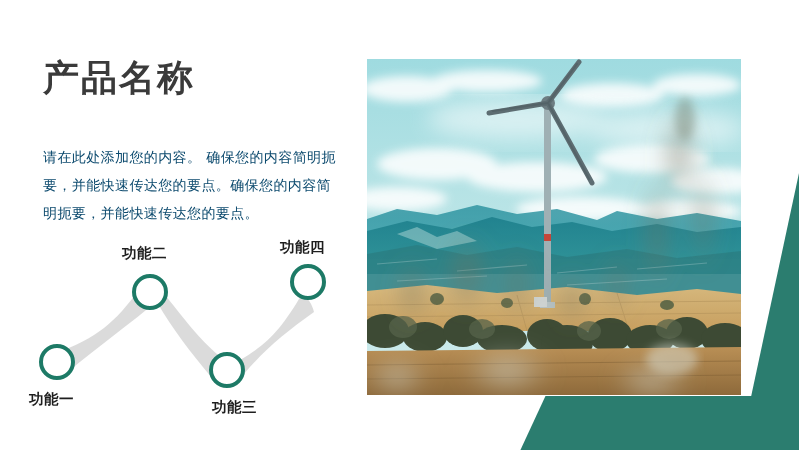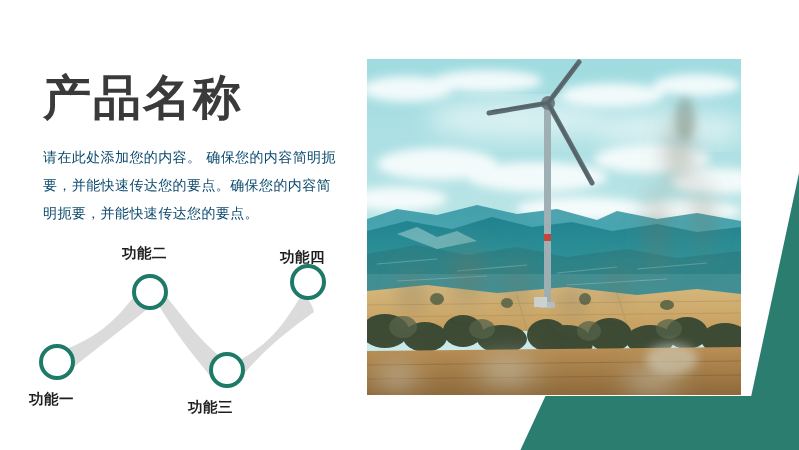--- a/index.html
+++ b/index.html
@@ -33,22 +33,22 @@
     width: 313px;
     height: 54px;
     background: #2b7d6f;
     clip-path: polygon(11% 100%, 100% 100%, 100% 0%, 19% 0%);
   }
 
   
   .title {
     position: absolute;
     left: 43px;
-    top: 68px;
-    font-size: 48px;
+    top: 55px;
+    font-size: 36px;
     font-weight: 700;
     letter-spacing: 2px;
     color: #3a3a3a;
     line-height: 1.25;
     white-space: nowrap;
   }
   .body-text {
     position: absolute;
     left: 43px;
     top: 143px;
@@ -281,19 +281,19 @@
       <path d="M220,128 C248,112 262,96 282,62 C288,66 292,72 294,80 C266,100 244,118 224,142 Z" fill="#d9d9d9" opacity="0.95"></path>
     </svg>
 
     <div class="node-circle" style="left:19px; top:112px;"></div>
     <div class="node-label" style="left:9px; top:158px;font-family:Liberation Mono, monospace;">功能一</div>
 
     <div class="node-circle" style="left:112px; top:42px;"></div>
     <div class="node-label" style="left:102px; top:12px;">功能二</div>
 
     <div class="node-circle" style="left:189px; top:120px;"></div>
-    <div class="node-label" style="left:168px; top:166px;">功能三</div>
+    <div class="node-label" style="left:192px; top:166px;">功能三</div>
 
     <div class="node-circle" style="left:270px; top:32px;"></div>
-    <div class="node-label" style="left:260px; top:16px;">功能四</div>
+    <div class="node-label" style="left:260px; top:6px;">功能四</div>
   </div>
 
 </div>
 
 </body></html>

